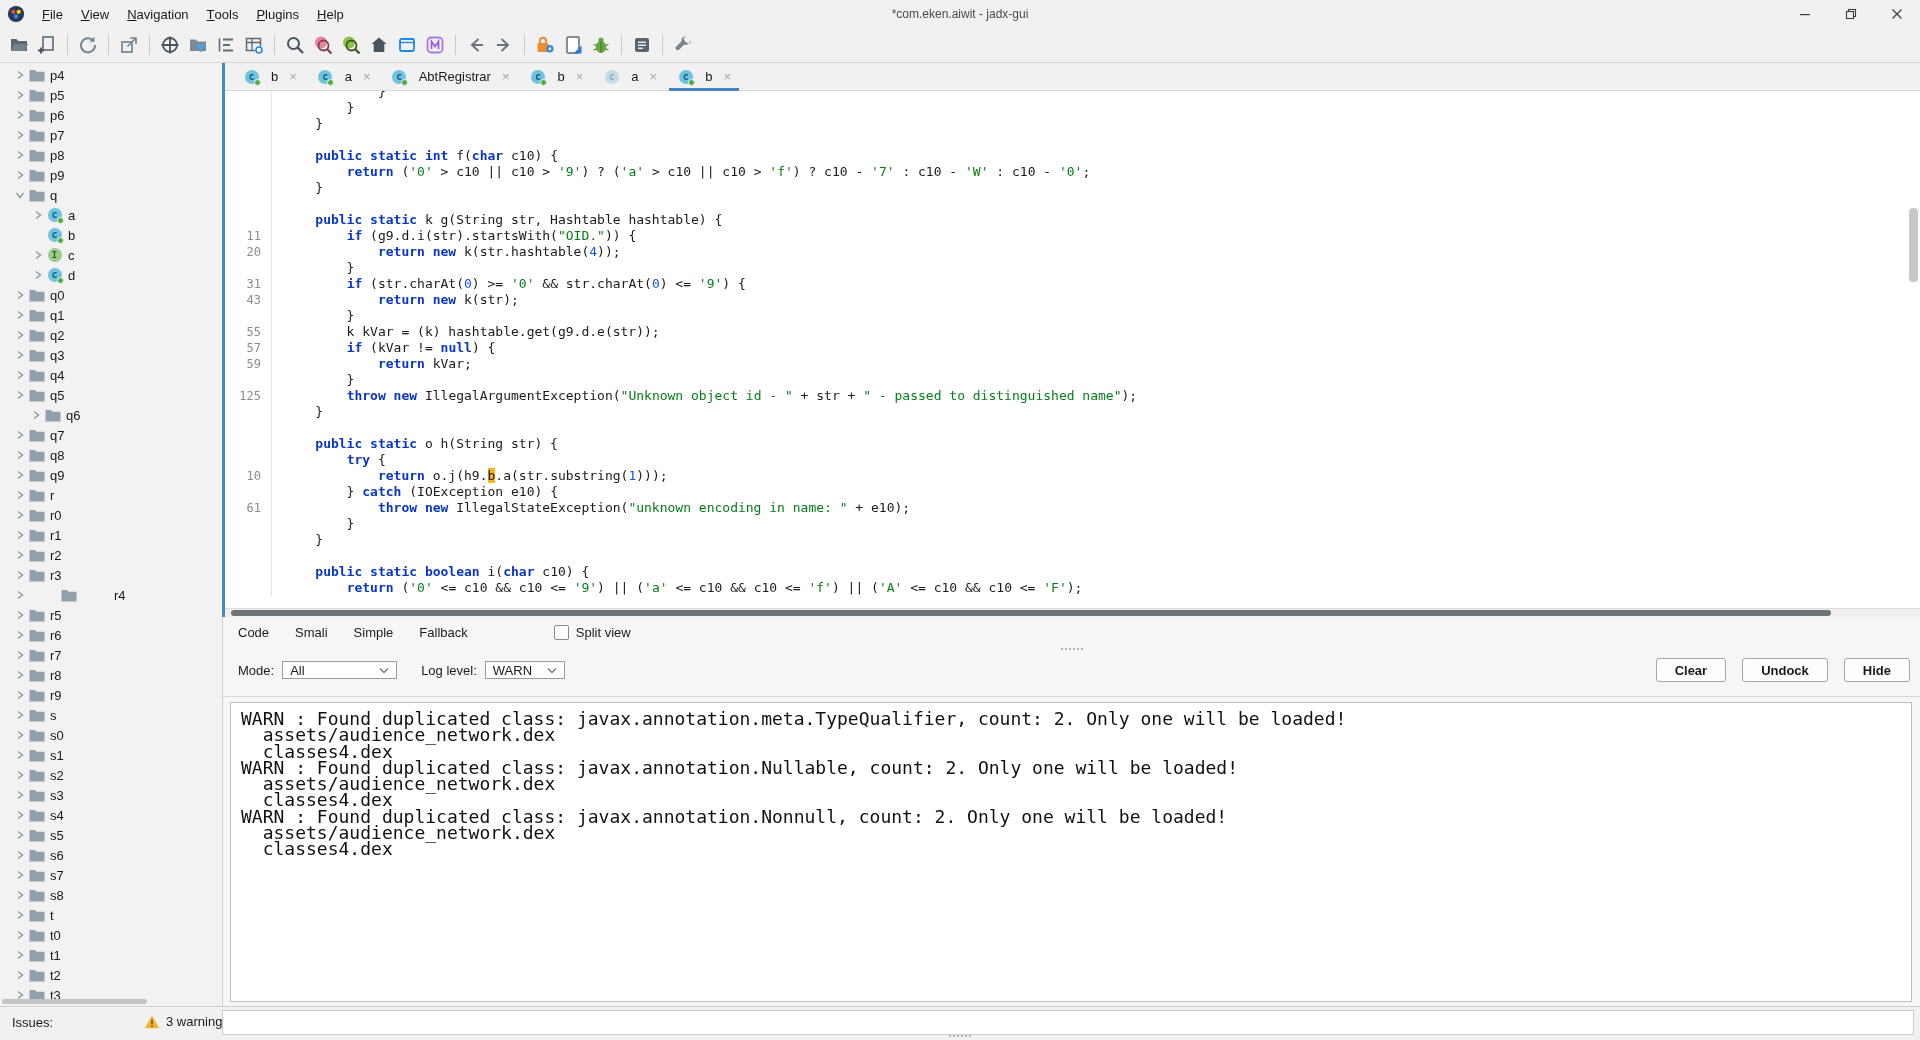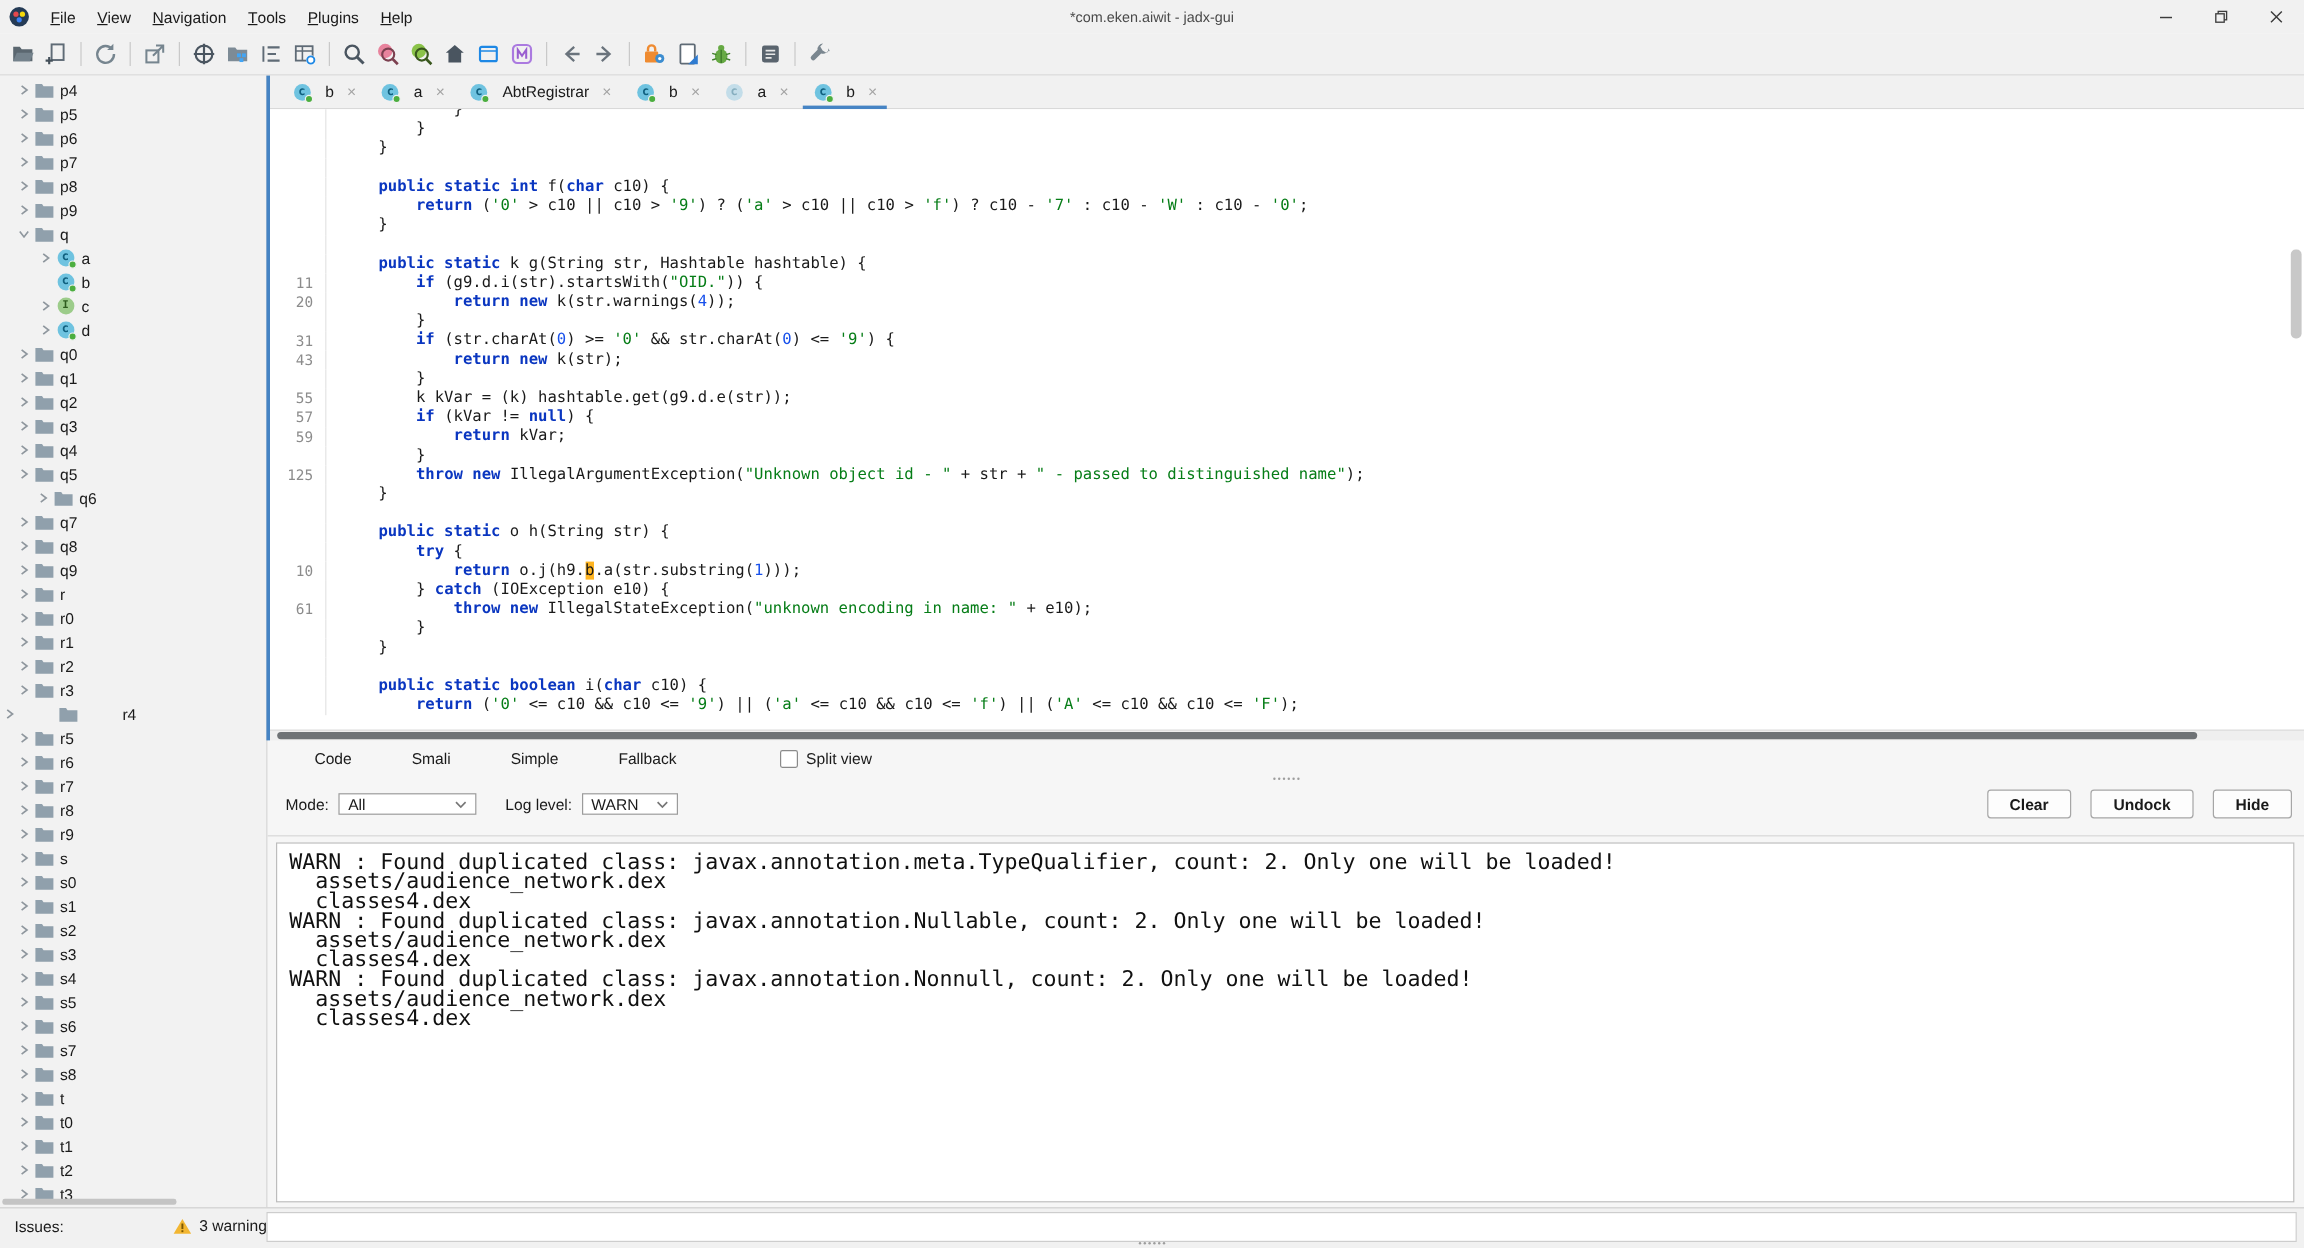--- a/index.html
+++ b/index.html
@@ -56,21 +56,21 @@
   .tk-n{color:var(--num);}
   .tk-h{background:var(--hl);}
 
   .code-vscroll{position:absolute;right:2px;top:208px;width:9px;height:74px;background:#c8c8c8;border-radius:4px;}
   .code-hscroll{position:absolute;top:608px;left:225px;right:0;height:9px;background:#efefef;border-top:1px solid #dcdcdc;}
   .code-hscroll .thumb{position:absolute;left:6px;top:1px;width:1600px;height:6px;background:#6f7376;border-radius:3px;}
 
   
   .dock{position:absolute;top:617px;left:223px;right:0;bottom:33px;background:#f6f6f6;}
   .view-tabs{position:absolute;top:8px;left:15px;display:flex;gap:26px;font-size:13px;align-items:center;}
-  .view-tab{cursor:default;margin-left:24px;}
+  .view-tab{cursor:default;}
   .split{display:flex;align-items:center;gap:7px;margin-left:60px;}
   .checkbox{width:15px;height:15px;background:#fff;border:1px solid #8a8a8a;border-radius:2px;box-sizing:border-box;}
   .dots{display:flex;gap:2px;position:absolute;left:50%;transform:translateX(-50%);}
   .dots i{width:2px;height:2px;background:#9d9d9d;border-radius:50%;}
   .grip-mid{top:31px;}
   .mode-row{position:absolute;top:40px;left:15px;right:10px;height:26px;display:flex;align-items:center;font-size:13px;}
   .combo{height:18px;border:1px solid #9b9b9b;background:#fff;border-radius:0;display:flex;align-items:center;
          justify-content:space-between;padding:0 7px;box-sizing:border-box;margin-left:8px;}
   .combo .val{margin-right:10px;}
   .loglevel-label{margin-left:24px;}
@@ -600,21 +600,21 @@
             <polyline points="4,2.5 8.5,6 4,9.5" fill="none" stroke="#8f979e" stroke-width="1.4"></polyline>
           </svg>
         </span>
         <span class="t-icon">
           <svg width="16" height="13" viewBox="0 0 16 13">
             <path d="M0.5 1h5.5l1.3 1.8h8.2V12.5H0.5z" fill="#90a0ac"></path>
           </svg>
         </span>
         <span>r3</span>
       </div>
-      <div class="tree-row" style=" gap: 32px;">
+      <div class="tree-row" style="padding-left: 12px; gap: 32px;">
         <span class="chev">
           <svg width="12" height="12" viewBox="0 0 12 12">
             <polyline points="4,2.5 8.5,6 4,9.5" fill="none" stroke="#8f979e" stroke-width="1.4"></polyline>
           </svg>
         </span>
         <span class="t-icon">
           <svg width="16" height="13" viewBox="0 0 16 13">
             <path d="M0.5 1h5.5l1.3 1.8h8.2V12.5H0.5z" fill="#90a0ac"></path>
           </svg>
         </span>
@@ -934,21 +934,21 @@
       <div class="code-line"><span class="ln"></span><span class="code"><span class="tk-p">            }</span></span></div>
       <div class="code-line"><span class="ln"></span><span class="code"><span class="tk-p">        }</span></span></div>
       <div class="code-line"><span class="ln"></span><span class="code"><span class="tk-p">    }</span></span></div>
       <div class="code-line"><span class="ln"></span><span class="code"><span class="tk-p"></span></span></div>
       <div class="code-line"><span class="ln"></span><span class="code"><span class="tk-p">    </span><span class="tk-k">public static int</span><span class="tk-p"> f(</span><span class="tk-k">char</span><span class="tk-p"> c10) {</span></span></div>
       <div class="code-line"><span class="ln"></span><span class="code"><span class="tk-p">        </span><span class="tk-k">return</span><span class="tk-p"> (</span><span class="tk-s">'0'</span><span class="tk-p"> &gt; c10 || c10 &gt; </span><span class="tk-s">'9'</span><span class="tk-p">) ? (</span><span class="tk-s">'a'</span><span class="tk-p"> &gt; c10 || c10 &gt; </span><span class="tk-s">'f'</span><span class="tk-p">) ? c10 - </span><span class="tk-s">'7'</span><span class="tk-p"> : c10 - </span><span class="tk-s">'W'</span><span class="tk-p"> : c10 - </span><span class="tk-s">'0'</span><span class="tk-p">;</span></span></div>
       <div class="code-line"><span class="ln"></span><span class="code"><span class="tk-p">    }</span></span></div>
       <div class="code-line"><span class="ln"></span><span class="code"><span class="tk-p"></span></span></div>
       <div class="code-line"><span class="ln"></span><span class="code"><span class="tk-p">    </span><span class="tk-k">public static</span><span class="tk-p"> k g(String str, Hashtable hashtable) {</span></span></div>
       <div class="code-line"><span class="ln">11</span><span class="code"><span class="tk-p">        </span><span class="tk-k">if</span><span class="tk-p"> (g9.d.i(str).startsWith(</span><span class="tk-s">"OID."</span><span class="tk-p">)) {</span></span></div>
-      <div class="code-line"><span class="ln">20</span><span class="code"><span class="tk-p">            </span><span class="tk-k">return new</span><span class="tk-p"> k(str.warnings(</span><span class="tk-n">4</span><span class="tk-p">));</span></span></div>
+      <div class="code-line"><span class="ln">20</span><span class="code"><span class="tk-p">            </span><span class="tk-k">return new</span><span class="tk-p"> k(str.hashtable(</span><span class="tk-n">4</span><span class="tk-p">));</span></span></div>
       <div class="code-line"><span class="ln"></span><span class="code"><span class="tk-p">        }</span></span></div>
       <div class="code-line"><span class="ln">31</span><span class="code"><span class="tk-p">        </span><span class="tk-k">if</span><span class="tk-p"> (str.charAt(</span><span class="tk-n">0</span><span class="tk-p">) &gt;= </span><span class="tk-s">'0'</span><span class="tk-p"> &amp;&amp; str.charAt(</span><span class="tk-n">0</span><span class="tk-p">) &lt;= </span><span class="tk-s">'9'</span><span class="tk-p">) {</span></span></div>
       <div class="code-line"><span class="ln">43</span><span class="code"><span class="tk-p">            </span><span class="tk-k">return new</span><span class="tk-p"> k(str);</span></span></div>
       <div class="code-line"><span class="ln"></span><span class="code"><span class="tk-p">        }</span></span></div>
       <div class="code-line"><span class="ln">55</span><span class="code"><span class="tk-p">        k kVar = (k) hashtable.get(g9.d.e(str));</span></span></div>
       <div class="code-line"><span class="ln">57</span><span class="code"><span class="tk-p">        </span><span class="tk-k">if</span><span class="tk-p"> (kVar != </span><span class="tk-k">null</span><span class="tk-p">) {</span></span></div>
       <div class="code-line"><span class="ln">59</span><span class="code"><span class="tk-p">            </span><span class="tk-k">return</span><span class="tk-p"> kVar;</span></span></div>
       <div class="code-line"><span class="ln"></span><span class="code"><span class="tk-p">        }</span></span></div>
       <div class="code-line"><span class="ln">125</span><span class="code"><span class="tk-p">        </span><span class="tk-k">throw new</span><span class="tk-p"> IllegalArgumentException(</span><span class="tk-s">"Unknown object id - "</span><span class="tk-p"> + str + </span><span class="tk-s">" - passed to distinguished name"</span><span class="tk-p">);</span></span></div>
       <div class="code-line"><span class="ln"></span><span class="code"><span class="tk-p">    }</span></span></div>

